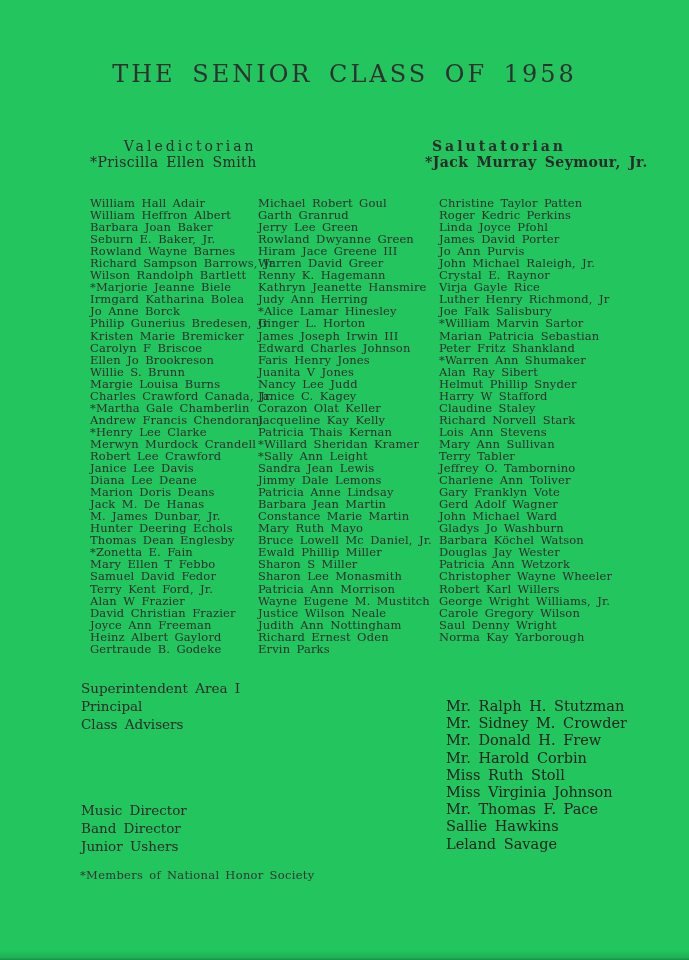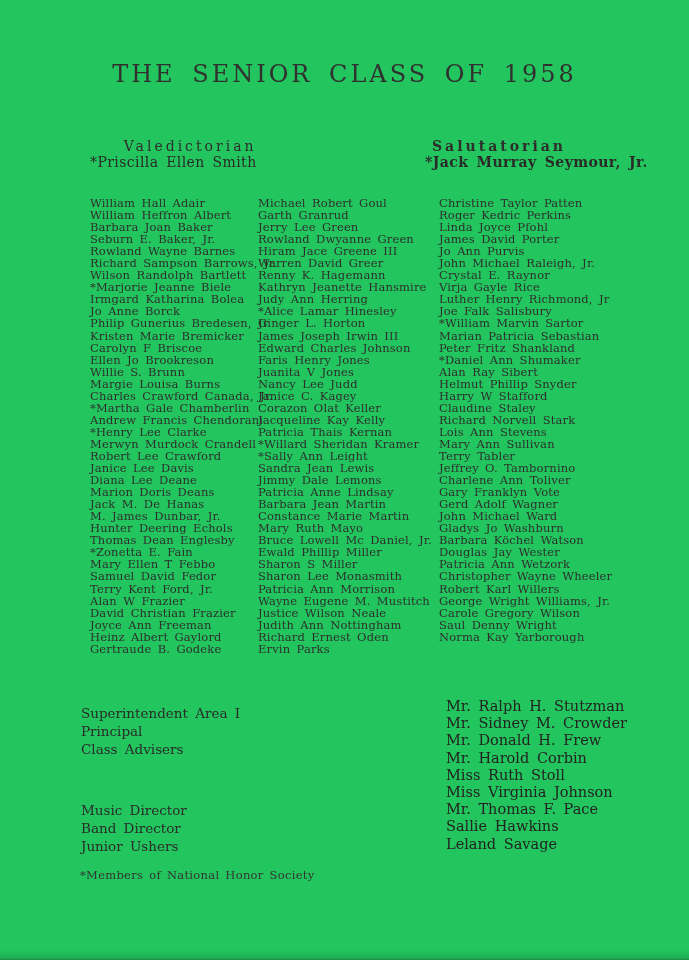--- a/index.html
+++ b/index.html
@@ -73,21 +73,21 @@
   #col3 { left: 439px; }
   .roles-block {
     position: absolute;
     left: 81px;
     font-size: 13.5px;
     line-height: 18.2px;
     word-spacing: 3px;
     color: #2b2b29;
     white-space: nowrap;
   }
-  #roles-top    { top: 704px; }
+  #roles-top    { top: 679px; }
   #roles-bottom { top: 801px; }
   .staff-col {
     position: absolute;
     left: 446px;
     top: 680px;
     font-size: 14.5px;
     line-height: 17.2px;
     word-spacing: 3px;
     color: #232321;
     white-space: nowrap;
@@ -209,21 +209,21 @@
       <div class="list-item">James David Porter</div>
       <div class="list-item">Jo Ann Purvis</div>
       <div class="list-item">John Michael Raleigh, Jr.</div>
       <div class="list-item">Crystal E. Raynor</div>
       <div class="list-item">Virja Gayle Rice</div>
       <div class="list-item">Luther Henry Richmond, Jr</div>
       <div class="list-item">Joe Falk Salisbury</div>
       <div class="list-item">*William Marvin Sartor</div>
       <div class="list-item">Marian Patricia Sebastian</div>
       <div class="list-item">Peter Fritz Shankland</div>
-      <div class="list-item">*Daniel Ann Shumaker</div>
+      <div class="list-item">*Warren Ann Shumaker</div>
       <div class="list-item">Alan Ray Sibert</div>
       <div class="list-item">Helmut Phillip Snyder</div>
       <div class="list-item">Harry W  Stafford</div>
       <div class="list-item">Claudine Staley</div>
       <div class="list-item">Richard Norvell Stark</div>
       <div class="list-item">Lois Ann Stevens</div>
       <div class="list-item">Mary Ann Sullivan</div>
       <div class="list-item">Terry Tabler</div>
       <div class="list-item">Jeffrey O. Tambornino</div>
       <div class="list-item">Charlene Ann Toliver</div>

